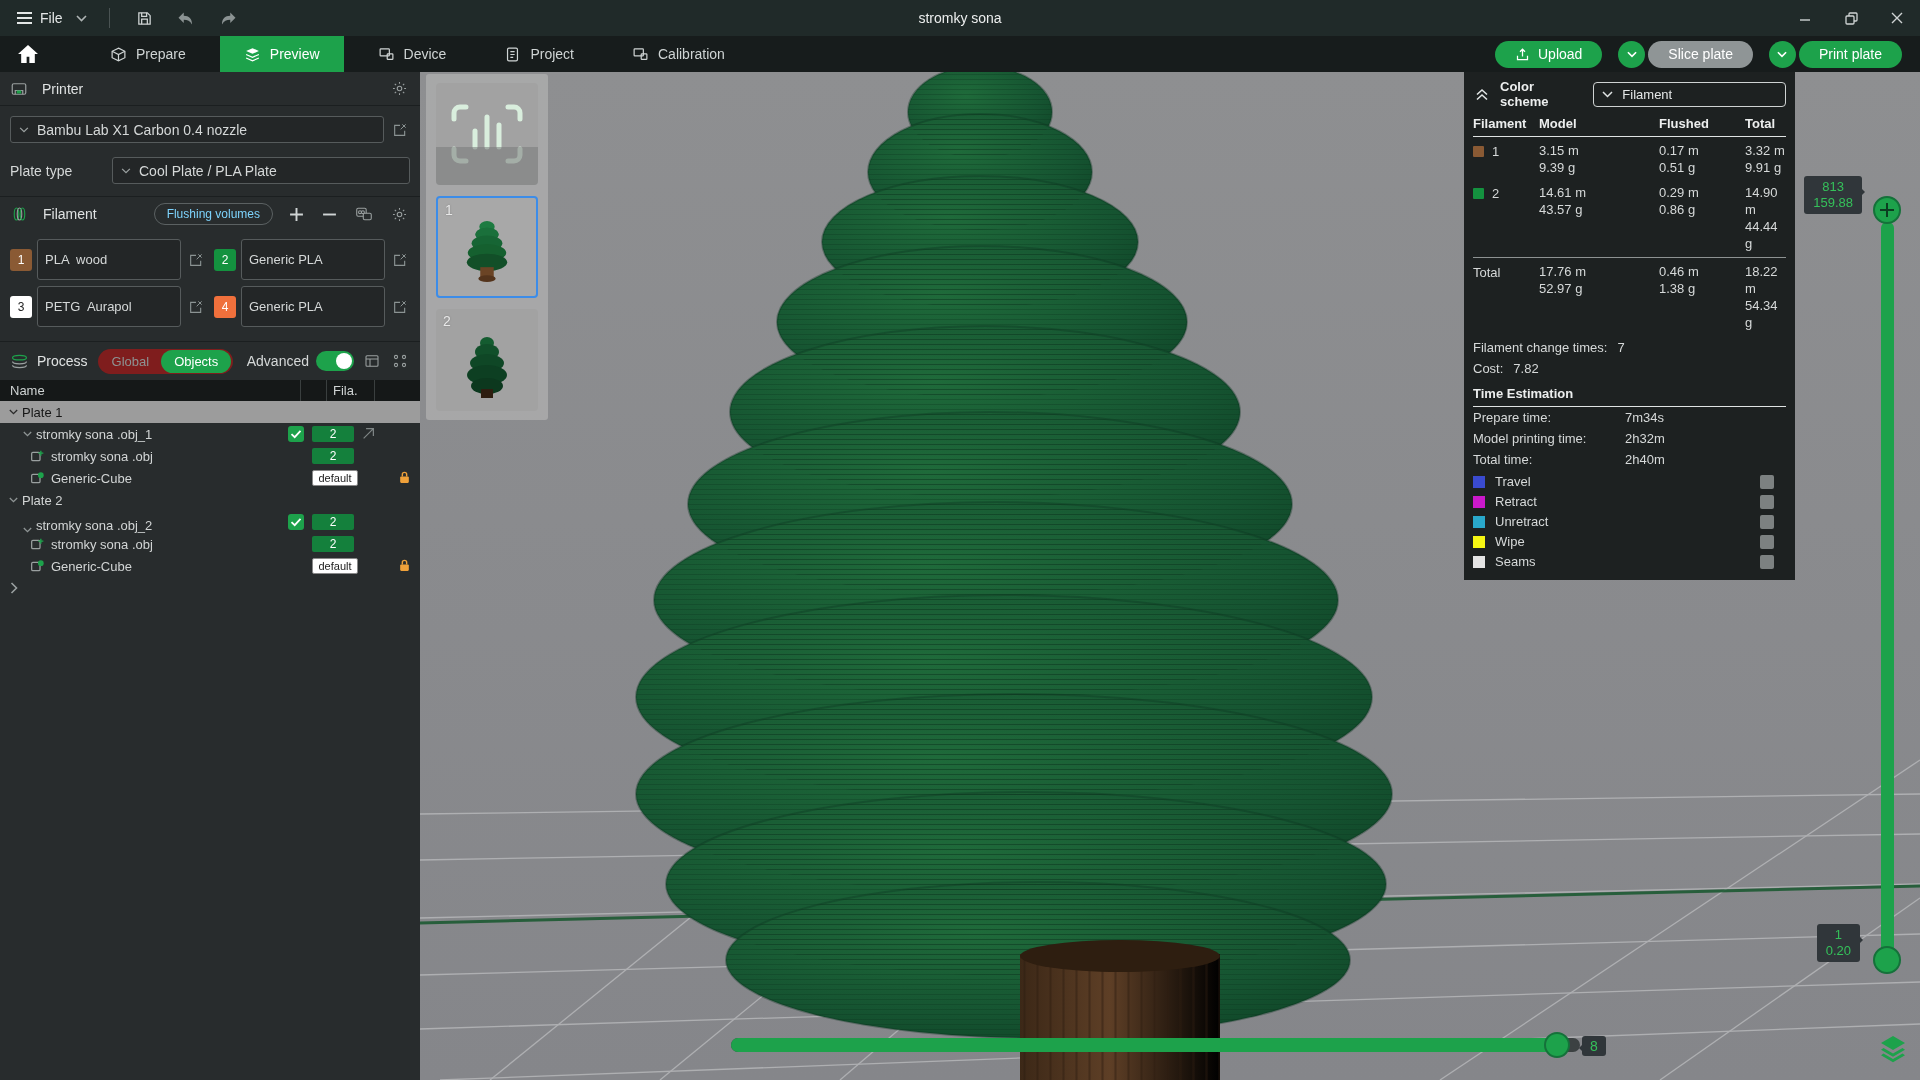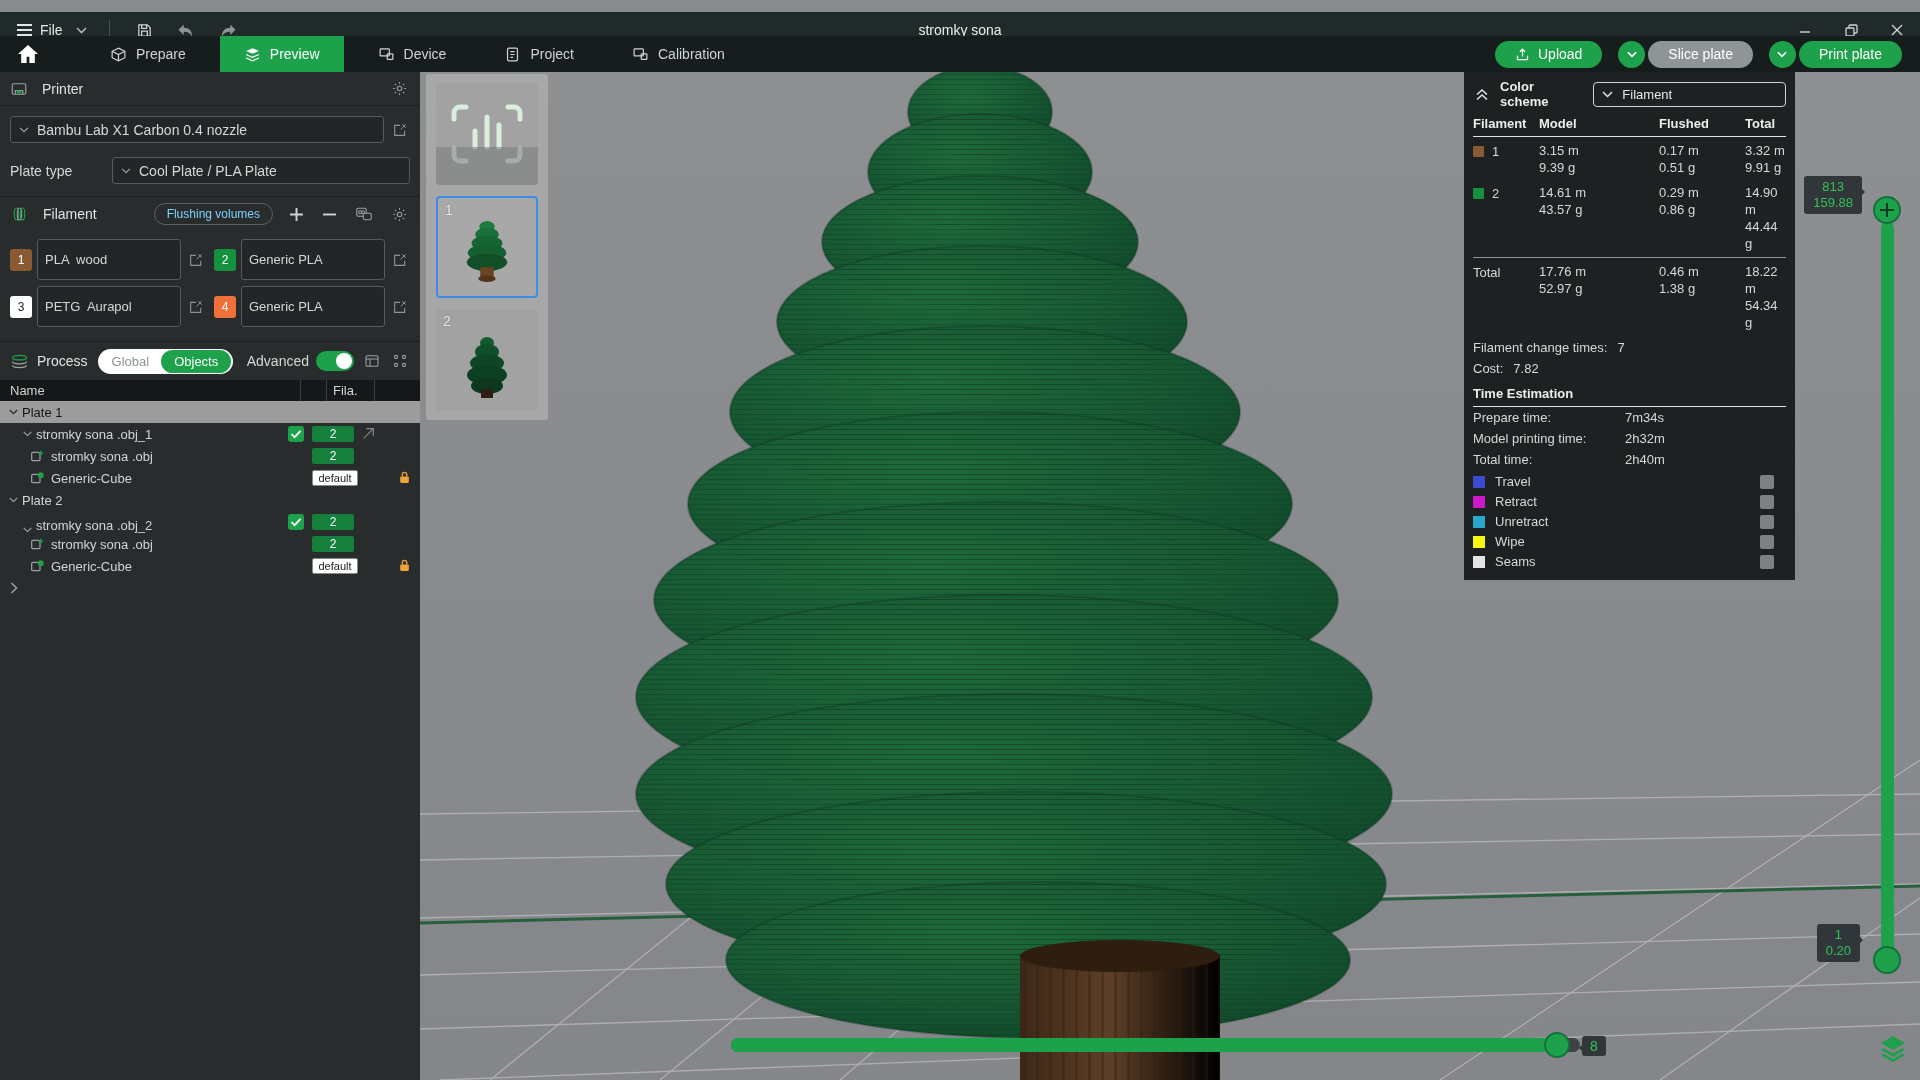--- a/index.html
+++ b/index.html
@@ -1,20 +1,20 @@
 <!DOCTYPE html>
 <html><head>
 <meta charset="utf-8">
 <style>
   *{margin:0;padding:0;box-sizing:border-box;font-family:"Liberation Sans",sans-serif;}
   html,body{width:1920px;height:1080px;overflow:hidden;background:#111;}
   .app{position:relative;width:1920px;height:1080px;background:#8a8b8d;}
 
   
-  .titlebar{position:absolute;left:0;top:12px;width:1920px;height:36px;background:#202a29;display:flex;align-items:center;color:#d6dada;font-size:14px;}
+  .titlebar{position:absolute;left:0;top:0;width:1920px;height:36px;background:#202a29;display:flex;align-items:center;color:#d6dada;font-size:14px;}
   .tb-left{display:flex;align-items:center;gap:4px;padding-left:10px;}
   .menu-btn{display:flex;align-items:center;gap:7px;background:none;border:0;color:#e3e6e6;font-size:14px;cursor:pointer;padding:4px 6px;}
   .tb-sep{width:1px;height:20px;background:#4a5353;margin:0 12px;}
   .tb-btn{background:none;border:0;cursor:pointer;padding:4px 10px;display:flex;align-items:center;}
   .tb-title{position:absolute;left:0;right:0;text-align:center;font-size:14px;color:#eceeee;pointer-events:none;}
   .tb-right{margin-left:auto;display:flex;align-items:center;height:100%;}
   .win-btn{width:46px;height:36px;background:none;border:0;color:#cfd4d4;font-size:14px;display:flex;align-items:center;justify-content:center;cursor:pointer;}
   .ic{display:inline-flex;align-items:center;justify-content:center;}
   .ic svg{display:block;}
 
@@ -43,21 +43,21 @@
   .plate-row{display:flex;align-items:center;gap:6px;padding:8px 10px 12px 10px;border-bottom:1px solid #1b1f20;}
   .plate-row .lab{width:96px;font-size:14px;}
   .plate-row .combo{flex:1;}
   .flush-pill{height:22px;border-radius:11px;border:1px solid #5b6162;background:none;color:#7dd3fc;font-size:12px;padding:0 12px;cursor:pointer;}
   #filament-grid{display:grid;grid-template-columns:1fr 1fr;gap:6px 8px;padding:8px 10px 14px 10px;border-bottom:1px solid #1b1f20;}
   .slot{display:flex;align-items:center;gap:5px;}
   .slot .sw{width:22px;height:22px;border-radius:3px;display:flex;align-items:center;justify-content:center;font-size:12px;cursor:pointer;}
   .slot .box{flex:1;height:41px;background:#232627;border:1px solid #565b5c;border-radius:3px;display:flex;align-items:center;padding:0 7px;font-size:13px;cursor:text;}
   .pre{white-space:pre;}
   .proc-head{display:flex;align-items:center;gap:8px;height:38px;padding:0 10px;}
-  .seg{display:flex;align-items:center;background:#ffffff;border-radius:13px;height:25px;padding:0 2px;margin-left:2px;}
+  .seg{display:flex;align-items:center;background:#7f1d1d;border-radius:13px;height:25px;padding:0 2px;margin-left:2px;}
   .seg .off{color:#8d9393;font-size:13px;padding:0 12px;background:none;border:0;cursor:pointer;}
   .seg .on{background:#1da24b;color:#fff;font-size:13px;border:0;border-radius:12px;height:23px;padding:0 13px;cursor:pointer;}
   .adv{margin-left:auto;display:flex;align-items:center;gap:7px;}
   .toggle{width:38px;height:20px;border-radius:10px;background:#1da24b;border:0;position:relative;cursor:pointer;}
   .toggle::after{content:"";position:absolute;right:2px;top:2px;width:16px;height:16px;border-radius:50%;background:#fff;}
   .tree-header{display:flex;align-items:center;height:21px;background:#151818;color:#cfd3d3;font-size:13px;}
   .tree-header .c-name{flex:1;padding-left:10px;}
   .tree-header .c-a{width:26px;border-left:1px solid #3a3f3f;height:100%;}
   .tree-header .c-fila{width:48px;border-left:1px solid #3a3f3f;height:100%;display:flex;align-items:center;padding-left:6px;}
   .tree-header .c-b{width:46px;border-left:1px solid #3a3f3f;height:100%;}

